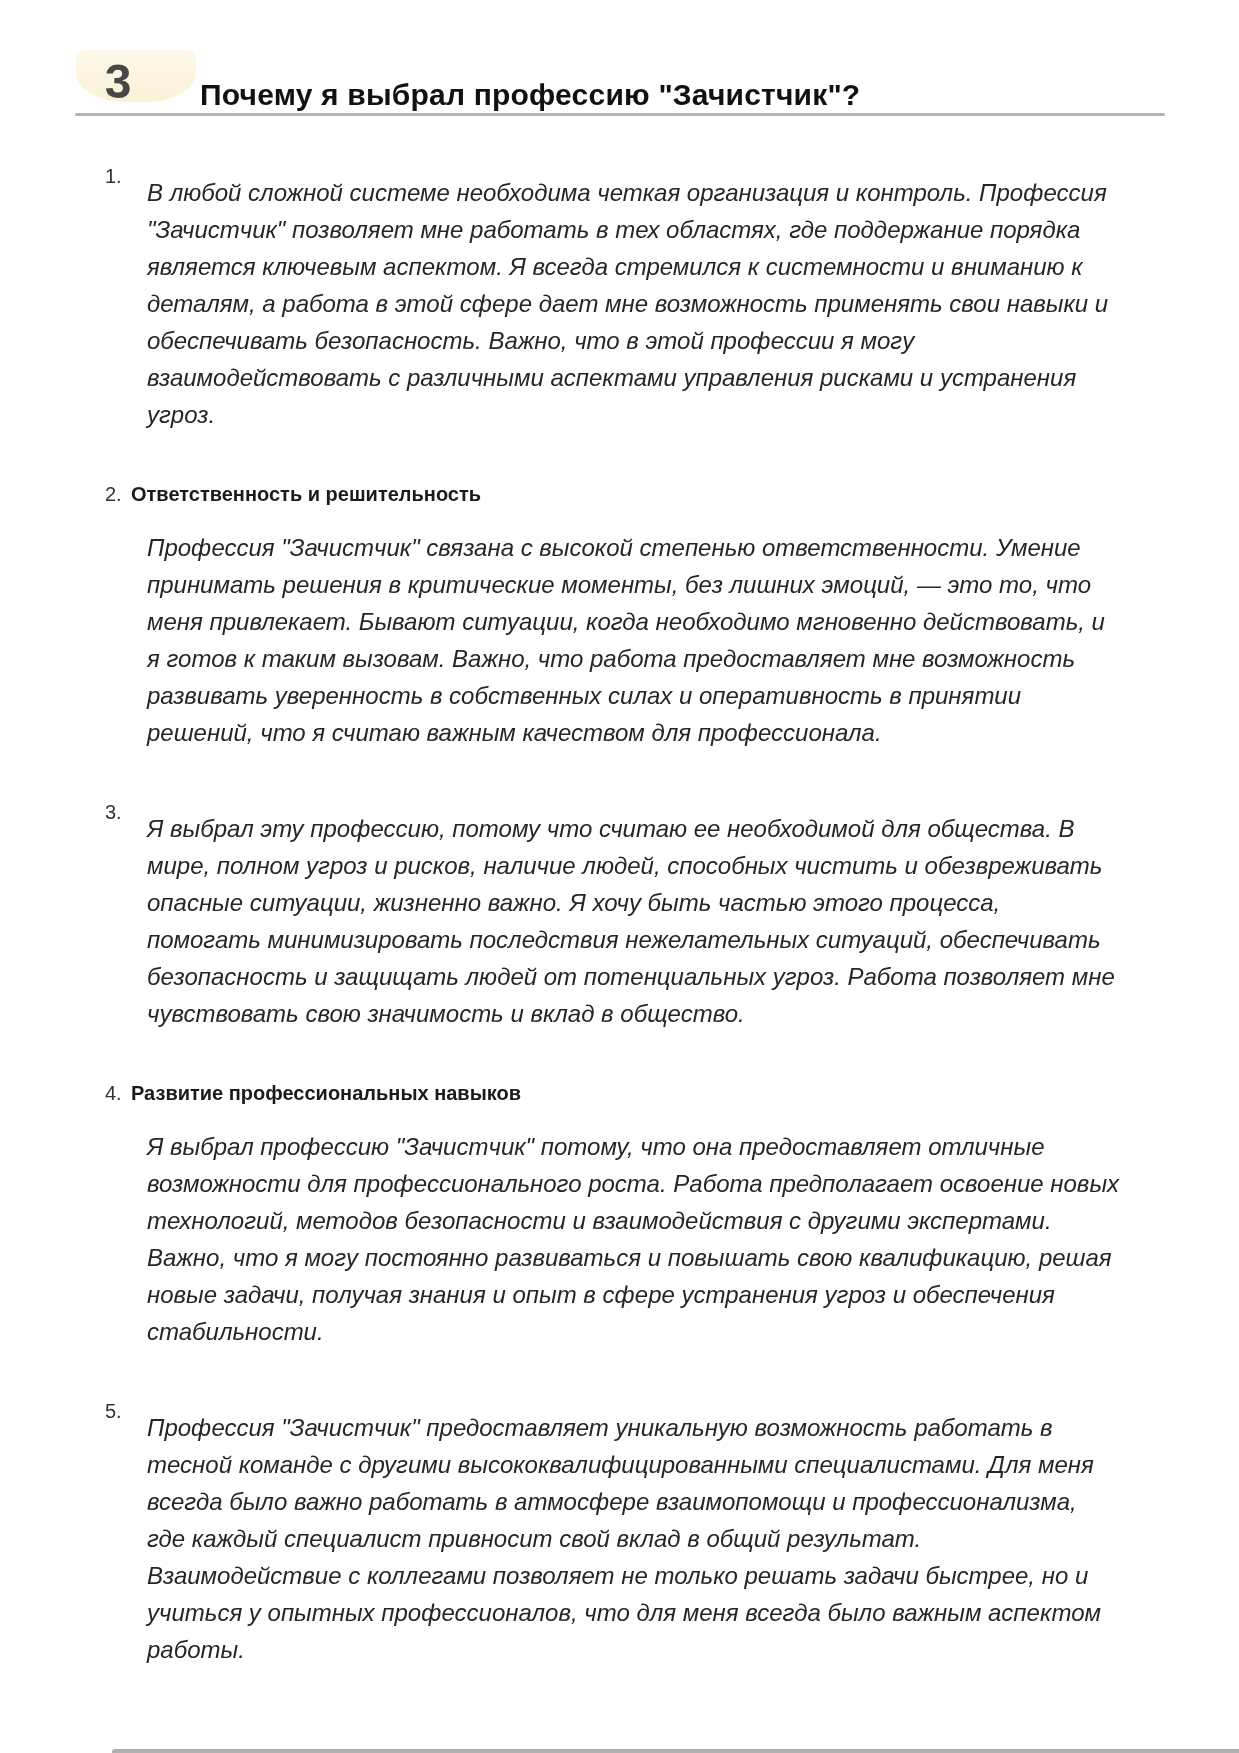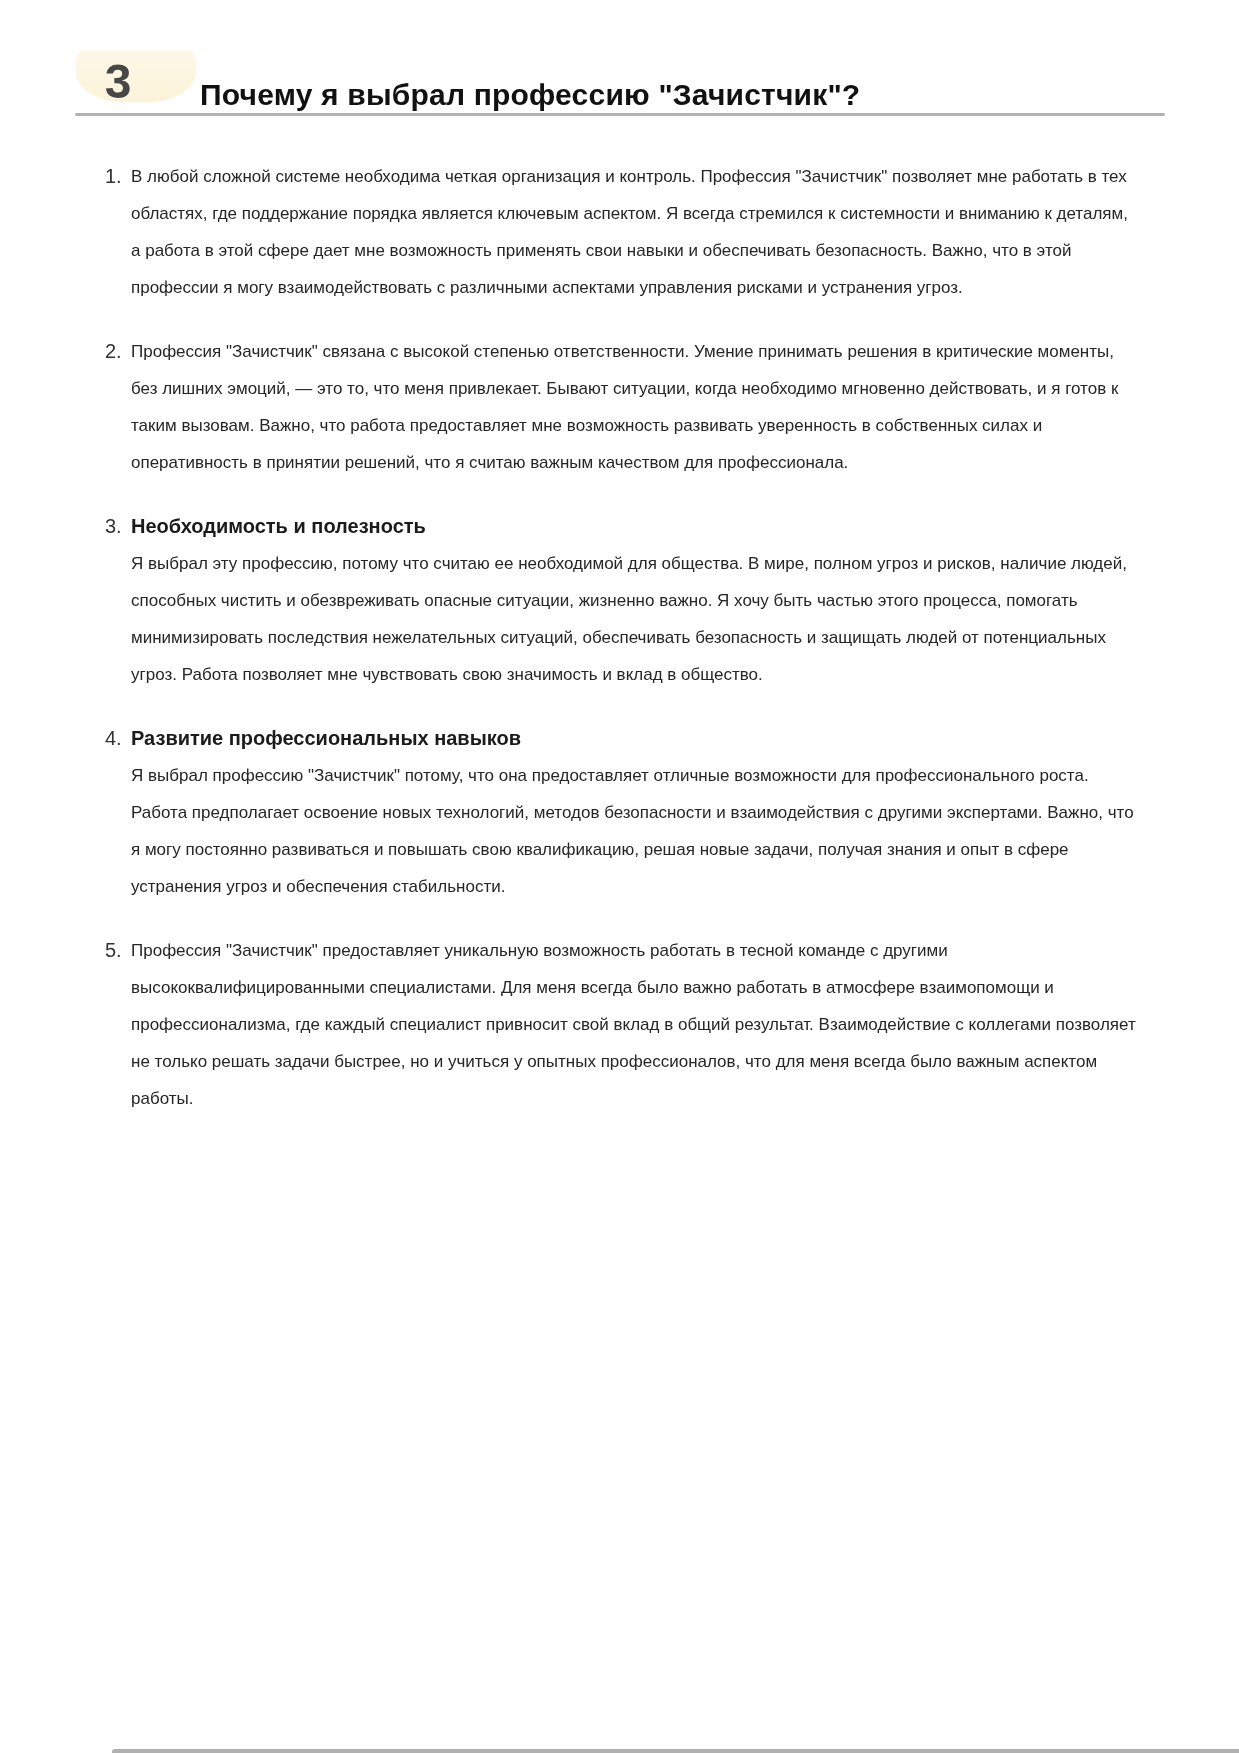--- a/index.html
+++ b/index.html
@@ -77,24 +77,25 @@
     flex: 1 1 auto;
     max-width: 1005px;
   }
   .item-heading {
     font-size: 20px;
     font-weight: bold;
     line-height: 37px;
     color: #1b1b1b;
   }
   .item-body {
-    margin: 0;
-    font-size: 17px;
+    margin: 16px;
+    font-size: 24px;
     line-height: 37px;
     color: #262626;
+    font-style: italic;
   }
 
   
   .bottom-bar {
     position: absolute;
     left: 112px;
     right: 0;
     bottom: 0;
     height: 4px;
     background: #b0b0b0;
@@ -116,28 +117,28 @@
   <div class="essay-item">
     <span class="item-num">1.</span>
     <div class="item-content">
       <p class="item-body">В любой сложной системе необходима четкая организация и контроль. Профессия "Зачистчик" позволяет мне работать в тех областях, где поддержание порядка является ключевым аспектом. Я всегда стремился к системности и вниманию к деталям, а работа в этой сфере дает мне возможность применять свои навыки и обеспечивать безопасность. Важно, что в этой профессии я могу взаимодействовать с различными аспектами управления рисками и устранения угроз.</p>
     </div>
   </div>
 
   <div class="essay-item">
     <span class="item-num">2.</span>
     <div class="item-content">
+      <div class="item-heading">Ответственность и решительность</div>
       <p class="item-body">Профессия "Зачистчик" связана с высокой степенью ответственности. Умение принимать решения в критические моменты, без лишних эмоций, — это то, что меня привлекает. Бывают ситуации, когда необходимо мгновенно действовать, и я готов к таким вызовам. Важно, что работа предоставляет мне возможность развивать уверенность в собственных силах и оперативность в принятии решений, что я считаю важным качеством для профессионала.</p>
     </div>
   </div>
 
   <div class="essay-item">
     <span class="item-num">3.</span>
     <div class="item-content">
-      <div class="item-heading">Необходимость и полезность</div>
       <p class="item-body">Я выбрал эту профессию, потому что считаю ее необходимой для общества. В мире, полном угроз и рисков, наличие людей, способных чистить и обезвреживать опасные ситуации, жизненно важно. Я хочу быть частью этого процесса, помогать минимизировать последствия нежелательных ситуаций, обеспечивать безопасность и защищать людей от потенциальных угроз. Работа позволяет мне чувствовать свою значимость и вклад в общество.</p>
     </div>
   </div>
 
   <div class="essay-item">
     <span class="item-num">4.</span>
     <div class="item-content">
       <div class="item-heading">Развитие профессиональных навыков</div>
       <p class="item-body">Я выбрал профессию "Зачистчик" потому, что она предоставляет отличные возможности для профессионального роста. Работа предполагает освоение новых технологий, методов безопасности и взаимодействия с другими экспертами. Важно, что я могу постоянно развиваться и повышать свою квалификацию, решая новые задачи, получая знания и опыт в сфере устранения угроз и обеспечения стабильности.</p>
     </div>

